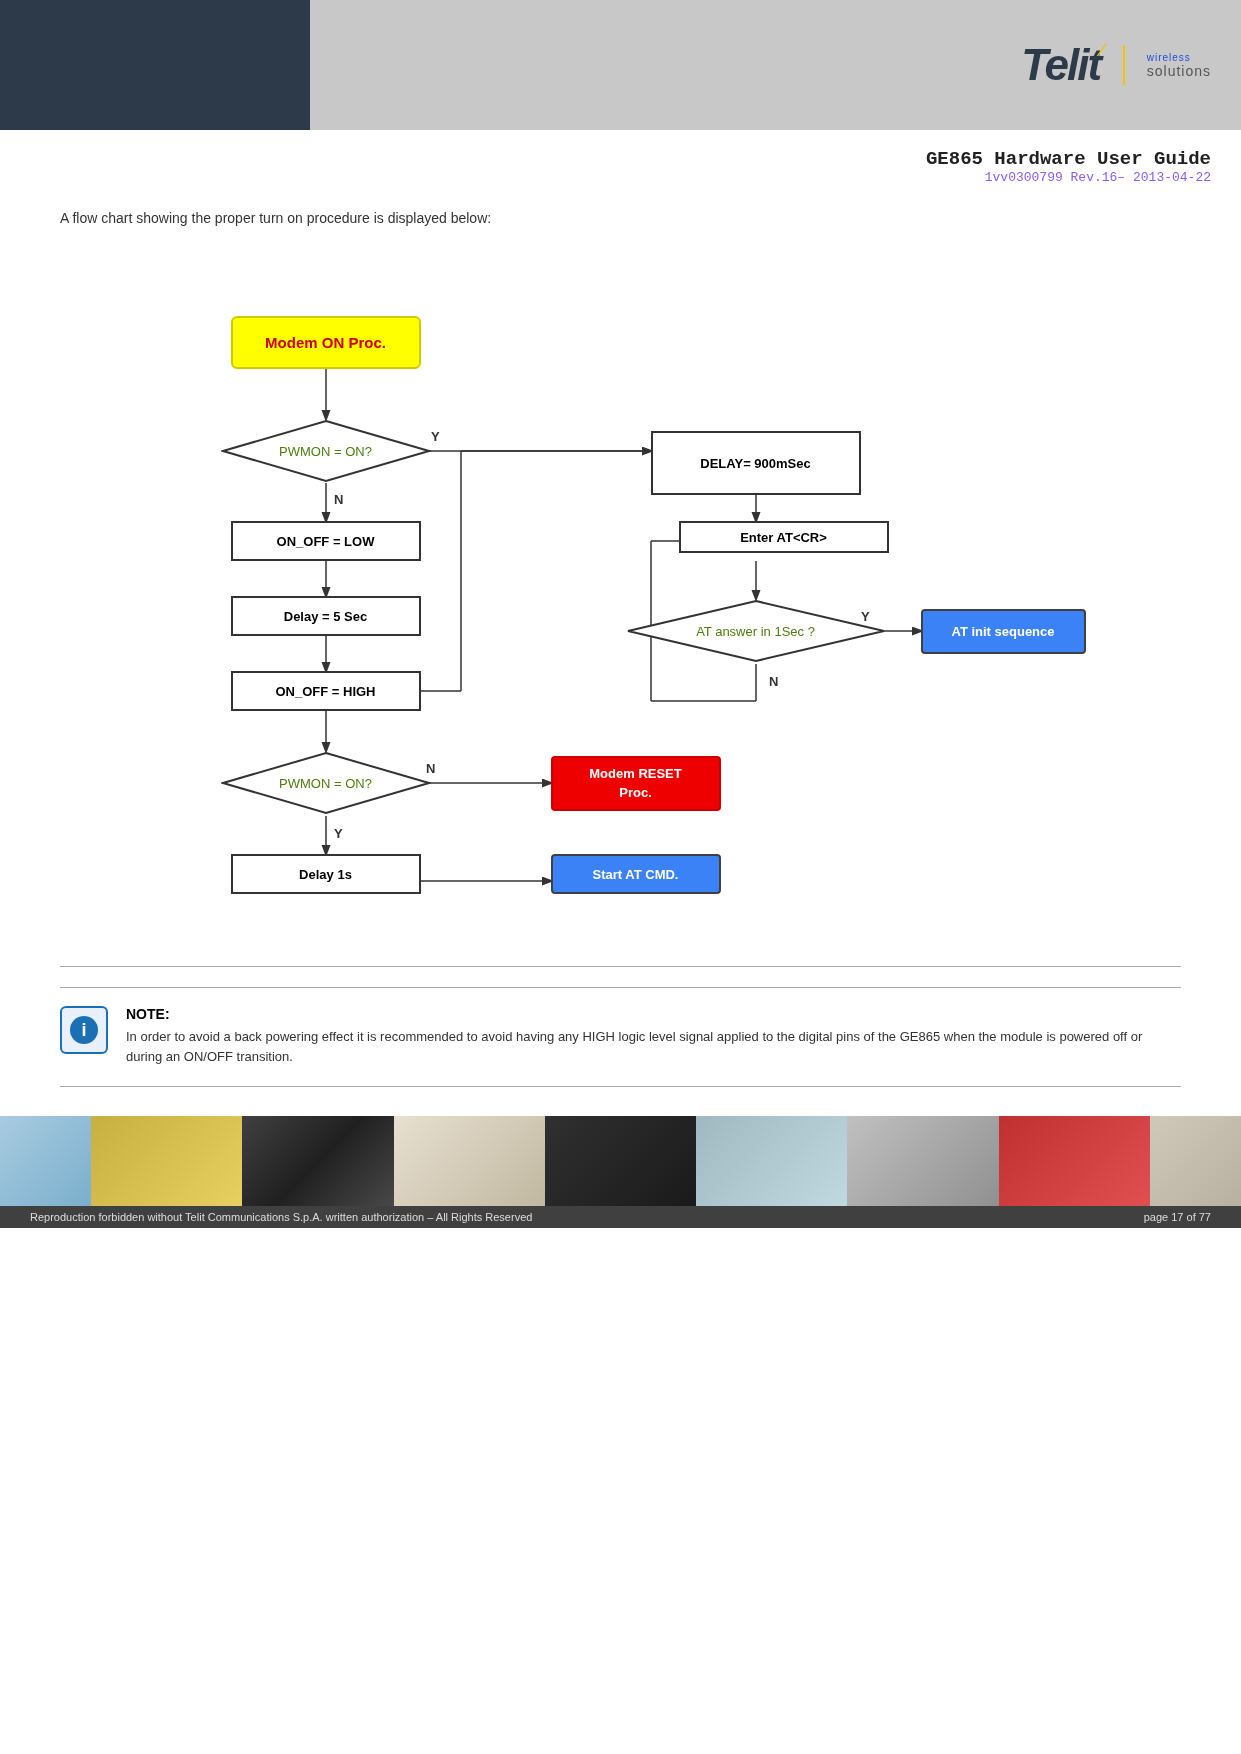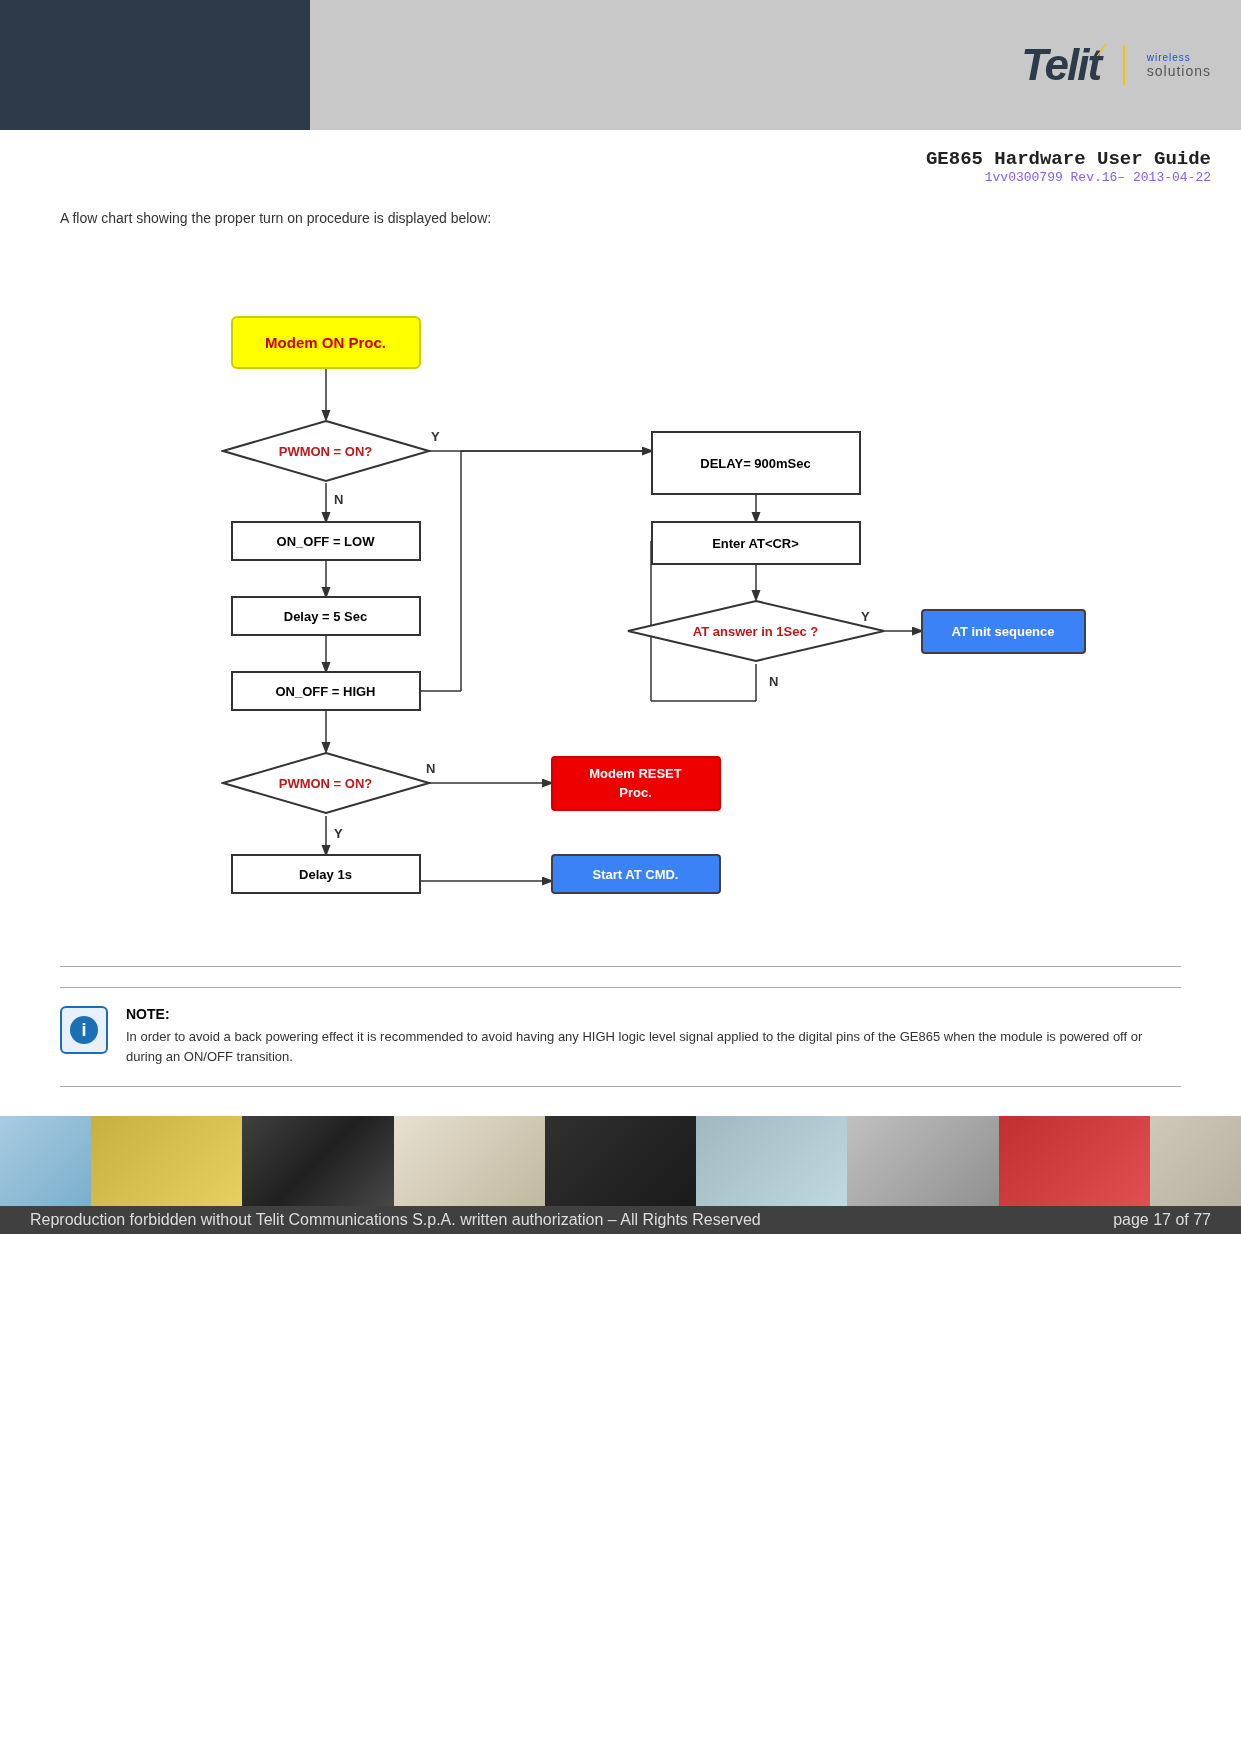--- a/index.html
+++ b/index.html
@@ -104,22 +104,22 @@
       position: absolute;
       top: 0; left: 0;
       width: 100%;
       height: 100%;
     }
 
     .fc-diamond-text {
       position: relative;
       z-index: 1;
       font-size: 13px;
-      font-weight: bold;
-      color: #b91c1c;
+      font-weight: normal;
+      color: #4d7c0f;
       text-align: center;
     }
 
     .fc-yellow {
       background: #ffff00;
       border: 2px solid #cccc00;
       color: #c00;
     }
 
     .fc-blue {
@@ -208,21 +208,21 @@
     .footer-img-placeholder:nth-child(4) { background: linear-gradient(135deg, #e8e0d0 0%, #c0b8a0 100%); }
     .footer-img-placeholder:nth-child(5) { background: linear-gradient(135deg, #303030 0%, #1a1a1a 100%); }
     .footer-img-placeholder:nth-child(6) { background: linear-gradient(135deg, #a0b8c0 0%, #c0d8e0 100%); }
     .footer-img-placeholder:nth-child(7) { background: linear-gradient(135deg, #c0c0c0 0%, #909090 100%); }
     .footer-img-placeholder:nth-child(8) { background: linear-gradient(135deg, #c03030 0%, #e05050 100%); }
     .footer-img-placeholder:nth-child(9) { background: linear-gradient(135deg, #d0c8b8 0%, #b0a898 100%); }
 
     .footer-bar {
       background: #404040;
       color: #ddd;
-      font-size: 16px;
+      font-size: 11px;
       padding: 5px 30px;
       display: flex;
       justify-content: space-between;
       align-items: center;
     }
   </style>
 </head>
 <body>
 
 <div class="header">
@@ -328,21 +328,21 @@
     </div>
 
     <div class="fc-shape fc-rect" style="left:110px; top:415px; width:190px; height:40px;">
       <span>ON_OFF = HIGH</span>
     </div>
 
     <div class="fc-shape fc-rect" style="left:530px; top:175px; width:210px; height:64px;">
       <span>DELAY= 900mSec</span>
     </div>
 
-    <div class="fc-shape fc-rect" style="left:530px; top:265px; width:210px; height:44px;">
+    <div class="fc-shape fc-rect" style="left:558px; top:265px; width:210px; height:32px;">
       <span>Enter AT&lt;CR&gt;</span>
     </div>
 
     <div class="fc-diamond-wrap" style="left:505px; top:343px; width:260px; height:65px;">
       <div class="fc-diamond">
         <svg viewBox="0 0 260 65" preserveAspectRatio="none">
           <polygon points="130,2 258,32 130,62 2,32" fill="white" stroke="#333" stroke-width="2"></polygon>
         </svg>
         <span class="fc-diamond-text">AT answer in 1Sec ?</span>
       </div>

